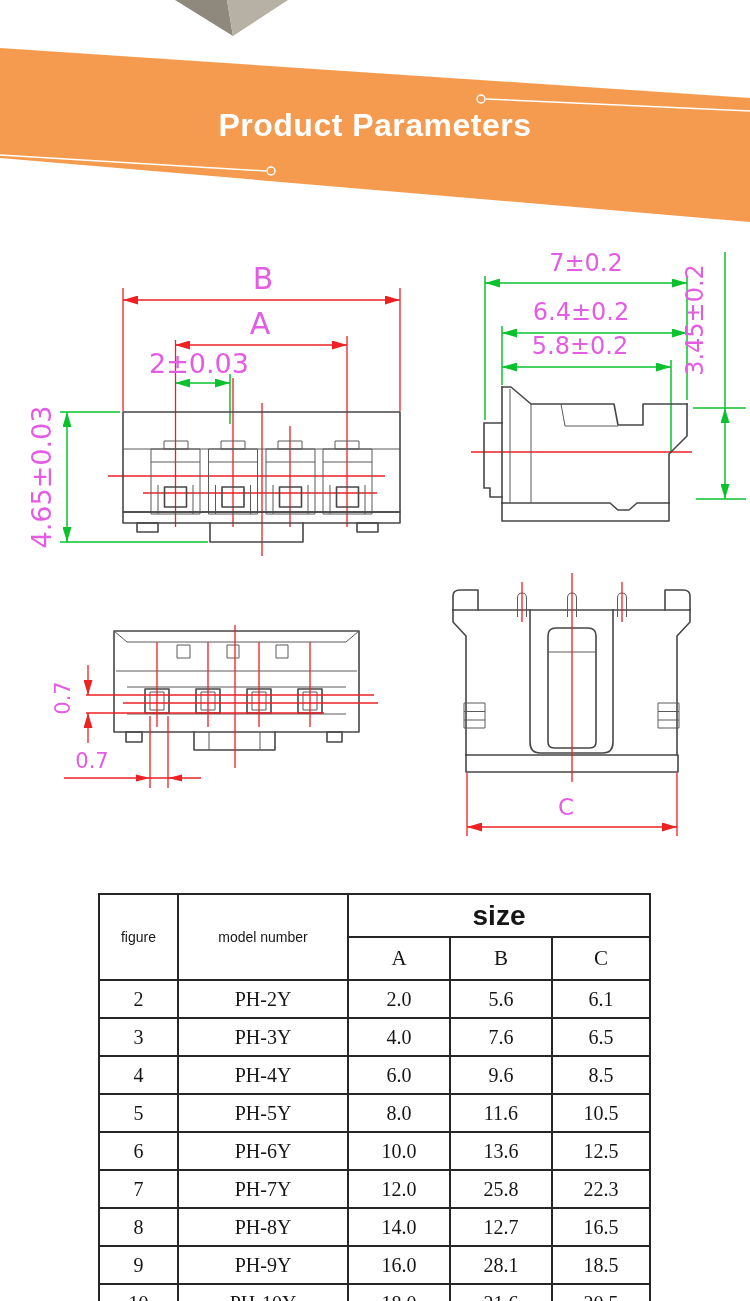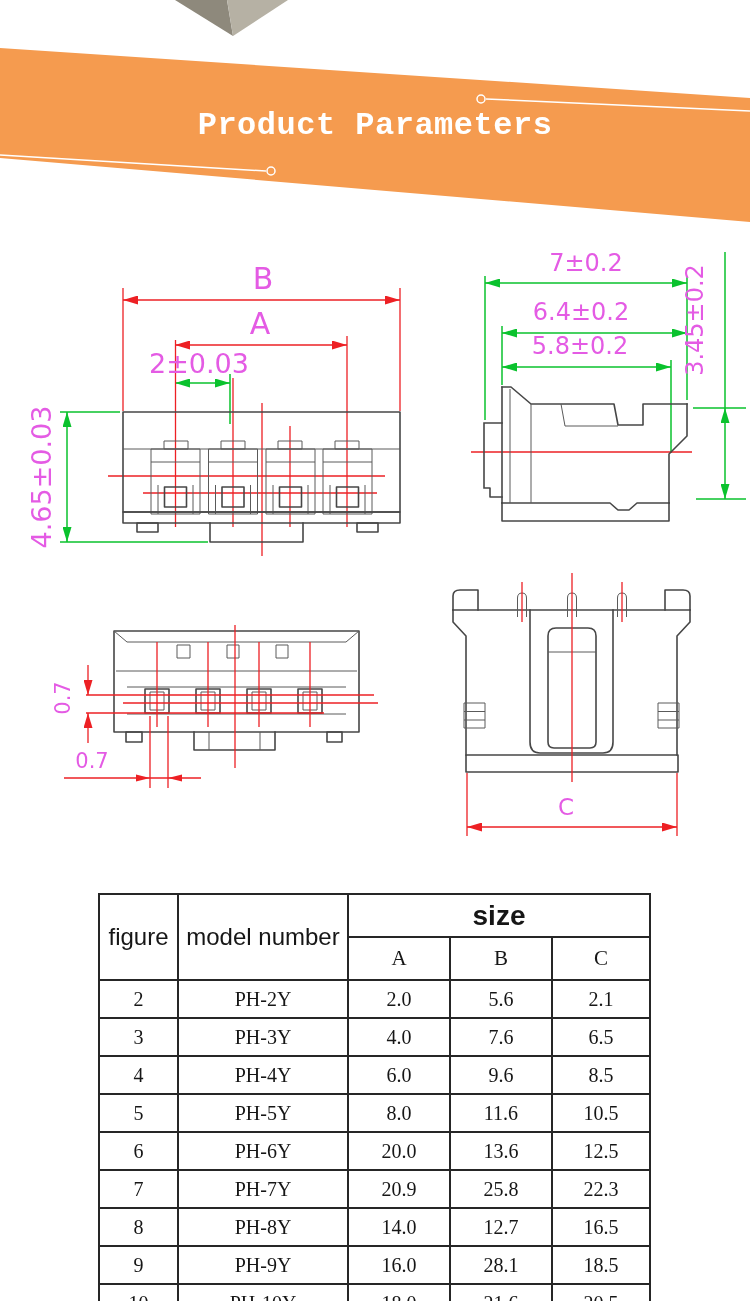--- a/index.html
+++ b/index.html
@@ -2,32 +2,32 @@
 <html><head>
 <meta charset="utf-8">
 <style>
   html,body{margin:0;padding:0;background:#ffffff;}
   .page{position:relative;width:750px;height:1301px;background:#fff;overflow:hidden;
         font-family:"Liberation Sans",sans-serif;}
   .abs{position:absolute;}
   
   .banner-title{position:absolute;left:0;top:107px;width:750px;text-align:center;
     color:#ffffff;font-size:32px;font-weight:bold;letter-spacing:.5px;
-    font-family:Liberation Mono, monospace;}
+    font-family:Liberation Sans, sans-serif;}
   
   .ol{stroke:#474747;fill:none;stroke-width:1.6;stroke-linejoin:round;stroke-linecap:square;}
   .ol2{stroke:#5a5a5a;fill:none;stroke-width:1;stroke-linejoin:round;}
   .red{stroke:#ed2024;fill:none;stroke-width:1.3;}
   .grn{stroke:#0ac22d;fill:none;stroke-width:1.5;}
   .dimtxt{fill:#e45be4;font-family:"DejaVu Sans",sans-serif;}
   
   .spec{border-collapse:collapse;table-layout:fixed;width:551px;background:#fff;color:#161616;}
   .spec th,.spec td{border:2px solid #262626;text-align:center;vertical-align:middle;
     padding:0;overflow:hidden;white-space:nowrap;}
-  .spec .h-fig,.spec .h-model{font-family:"Liberation Sans",sans-serif;font-size:24px;font-weight:normal;}
+  .spec .h-fig,.spec .h-model{font-family:"Liberation Sans",sans-serif;font-size:14px;font-weight:normal;}
   .spec .h-size{font-family:"Liberation Sans",sans-serif;font-size:28px;font-weight:bold;height:41px;}
   .spec .h-abc{font-family:"Liberation Serif",serif;font-size:21px;font-weight:normal;height:41px;}
   .spec td{font-family:"Liberation Serif",serif;font-size:20px;height:36px;}
 </style>
 </head>
 <body>
 
 <div class="page">
 
   <svg class="abs" style="left:0;top:0" width="750" height="235">
@@ -236,21 +236,21 @@
         <th class="h-abc">B</th>
         <th class="h-abc">C</th>
       </tr>
     </thead>
     <tbody>
         <tr>
           <td>2</td>
           <td>PH-2Y</td>
           <td>2.0</td>
           <td>5.6</td>
-          <td>2.1</td>
+          <td>6.1</td>
         </tr>
         <tr>
           <td>3</td>
           <td>PH-3Y</td>
           <td>4.0</td>
           <td>7.6</td>
           <td>6.5</td>
         </tr>
         <tr>
           <td>4</td>
@@ -262,28 +262,28 @@
         <tr>
           <td>5</td>
           <td>PH-5Y</td>
           <td>8.0</td>
           <td>11.6</td>
           <td>10.5</td>
         </tr>
         <tr>
           <td>6</td>
           <td>PH-6Y</td>
-          <td>20.0</td>
+          <td>10.0</td>
           <td>13.6</td>
           <td>12.5</td>
         </tr>
         <tr>
           <td>7</td>
           <td>PH-7Y</td>
-          <td>20.9</td>
+          <td>12.0</td>
           <td>25.8</td>
           <td>22.3</td>
         </tr>
         <tr>
           <td>8</td>
           <td>PH-8Y</td>
           <td>14.0</td>
           <td>12.7</td>
           <td>16.5</td>
         </tr>

